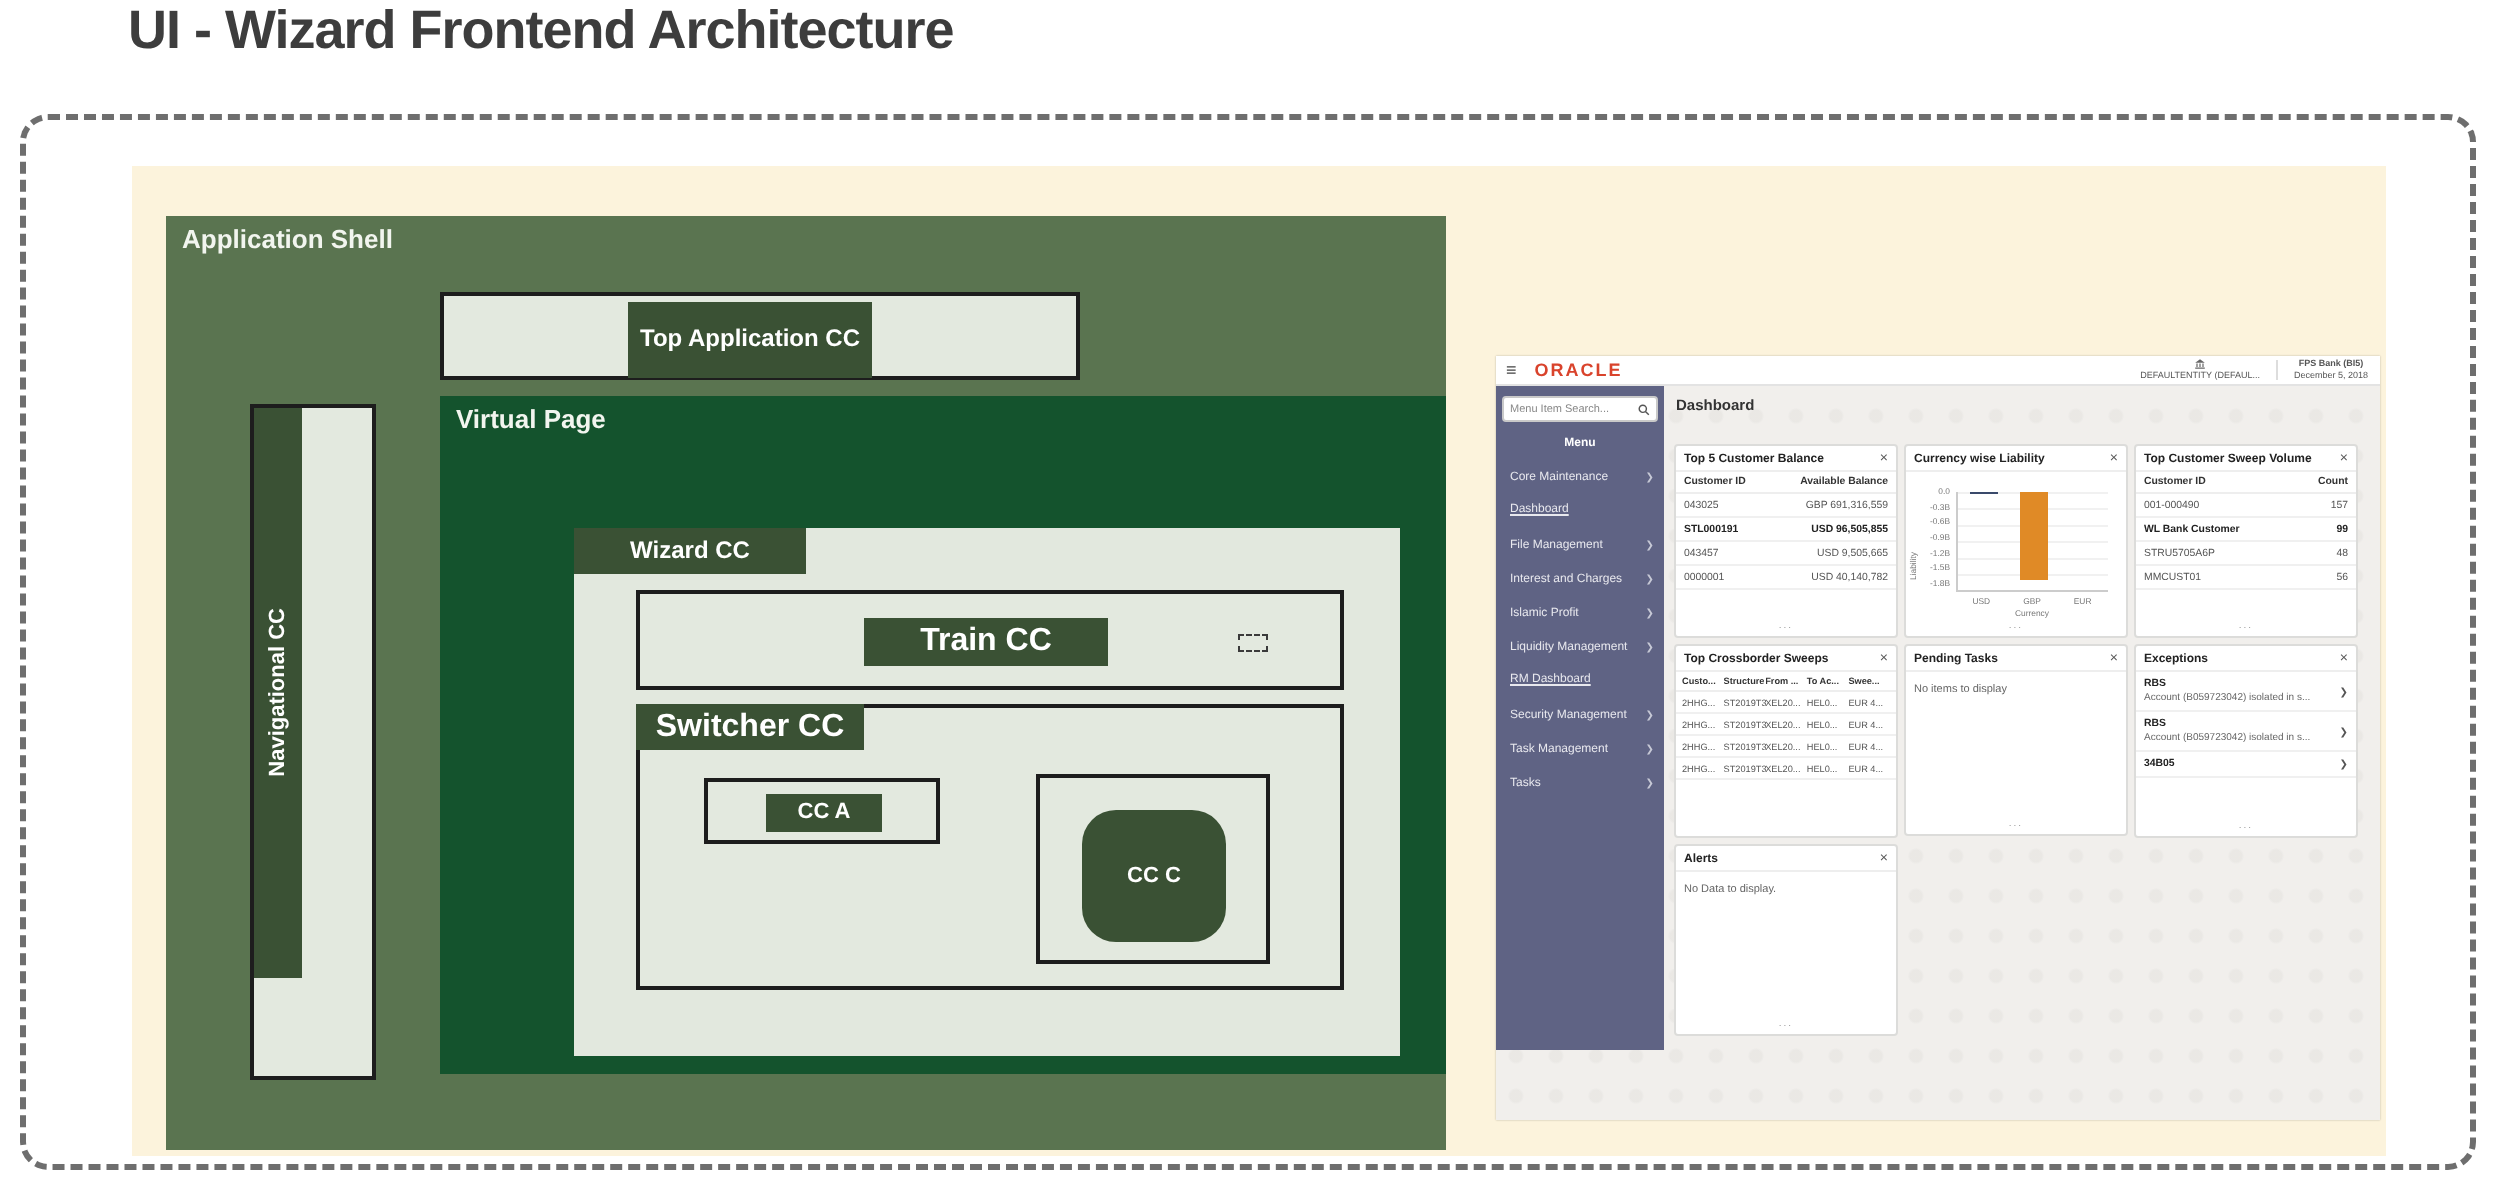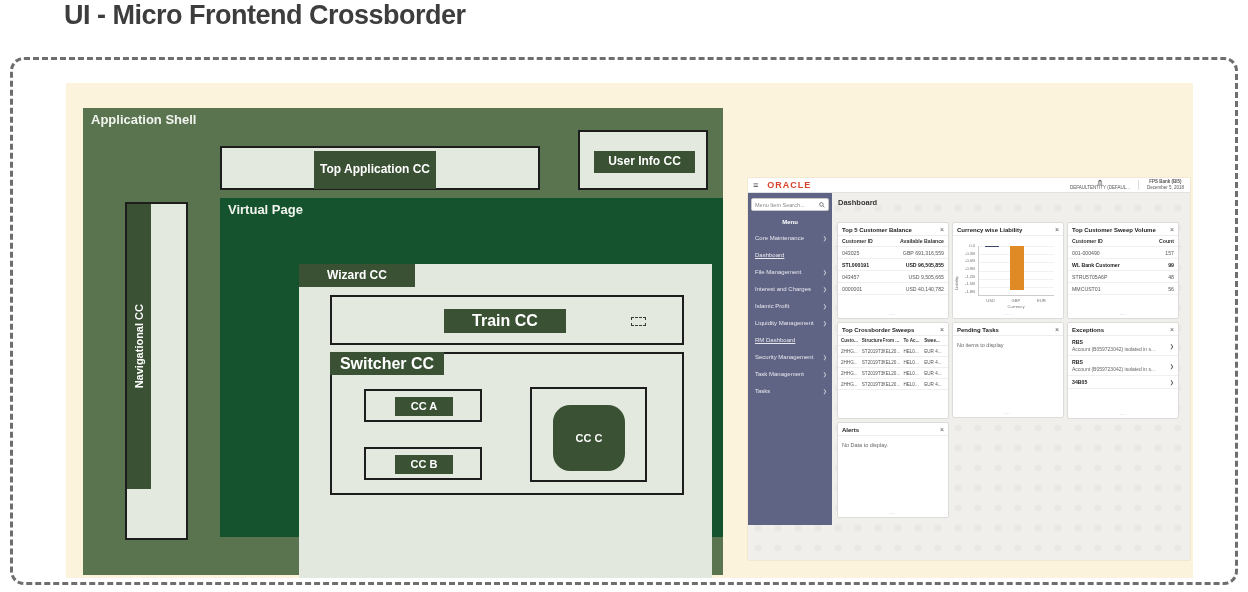--- a/index.html
+++ b/index.html
@@ -23,21 +23,21 @@
   #topnav-box { left:137px; top:38px; width:320px; height:44px; }
   #topnav-badge { left:92px; top:3px; width:122px; height:38px; font-size:12px; }
   #userinfo-box { left:495px; top:22px; width:130px; height:60px; }
   #userinfo-badge { left:14px; top:19px; width:101px; height:22px; font-size:12px; }
   #navcc-box { left:42px; top:94px; width:63px; height:338px; }
   #navcc-bar { left:18px; top:34px; width:24px; height:285px; background:#3a5134; display:flex; align-items:center; justify-content:center; }
   #navcc-bar span { writing-mode:vertical-rl; transform:rotate(180deg); color:#fff; font-weight:bold; font-size:11px; white-space:nowrap; }
   #virtual-page { left:137px; top:90px; width:503px; height:339px; background:#14532d; }
   #info-box { left:356px; top:12px; width:134px; height:42px; }
   #info-badge { left:22px; top:9px; width:88px; height:24px; font-size:12px; }
-  #wizard-box { left:67px; top:66px; width:413px; height:314px;margin-left:12px; }
+  #wizard-box { left:67px; top:66px; width:413px; height:264px; }
   #wizard-badge { left:0; top:0; width:116px; height:23px; font-size:12px; }
   #train-box { left:31px; top:31px; width:354px; height:50px; }
   #train-badge { left:112px; top:12px; width:122px; height:24px; font-size:16px; }
   #train-glyph { position:absolute; right:36px; top:20px; width:15px; height:9px; border:1px dashed #3a3a3a; }
   #switcher-box { left:31px; top:88px; width:354px; height:143px; }
   #switcher-badge { left:-2px; top:-2px; width:114px; height:23px; font-size:16px; }
   #cca-box { left:32px; top:35px; width:118px; height:33px; }
   #cca-badge { left:29px; top:6px; width:58px; height:19px; font-size:11px; }
   #ccb-box { left:32px; top:93px; width:118px; height:33px; }
   #ccb-badge { left:29px; top:6px; width:58px; height:19px; font-size:11px; }
@@ -117,34 +117,31 @@
   .exc-row { padding:3px 4px; border-bottom:1px solid #f0f0f0; position:relative; }
   .exc-title { font-weight:bold; font-size:5.2px; color:#222; }
   .exc-desc { font-size:5px; color:#666; margin-top:1px; }
   .exc-chev { position:absolute; right:4px; top:50%; transform:translateY(-50%); font-size:5px; color:#555; }
 </style>
 </head>
 <body>
 
 <div id="page">
 
-  <div id="main-title" class="abs">UI - Micro Frontend Crossborder</div>
+  <div id="main-title" class="abs">UI - Wizard Frontend Architecture</div>
   <div id="dashed-frame" class="abs"></div>
   <div id="cream-bg" class="abs"></div>
 
   <div id="app-shell" class="abs">
     <div class="zone-label">Application Shell</div>
 
     <div id="topnav-box" class="lightbox">
       <div id="topnav-badge" class="badge">Top Application CC</div>
     </div>
 
-    <div id="userinfo-box" class="lightbox">
-      <div id="userinfo-badge" class="badge">User Info CC</div>
-    </div>
 
     <div id="navcc-box" class="lightbox">
       <div id="navcc-bar">
         <span>Navigational CC</span>
       </div>
     </div>
 
     <div id="virtual-page" class="abs">
       <div class="zone-label">Virtual Page</div>
 
@@ -154,23 +151,20 @@
 
         <div id="train-box" class="lightbox">
           <div id="train-badge" class="badge">Train CC</div>
           <span id="train-glyph"></span>
         </div>
 
         <div id="switcher-box" class="lightbox">
           <div id="switcher-badge" class="badge">Switcher CC</div>
           <div id="cca-box" class="lightbox">
             <div id="cca-badge" class="badge">CC A</div>
-          </div>
-          <div id="ccb-box" class="lightbox">
-            <div id="ccb-badge" class="badge">CC B</div>
           </div>
           <div id="ccc-box" class="lightbox">
             <div id="ccc-block" class="badge">CC C</div>
           </div>
         </div>
       </div>
     </div>
   </div>
 
   <div id="oracle" class="abs">

